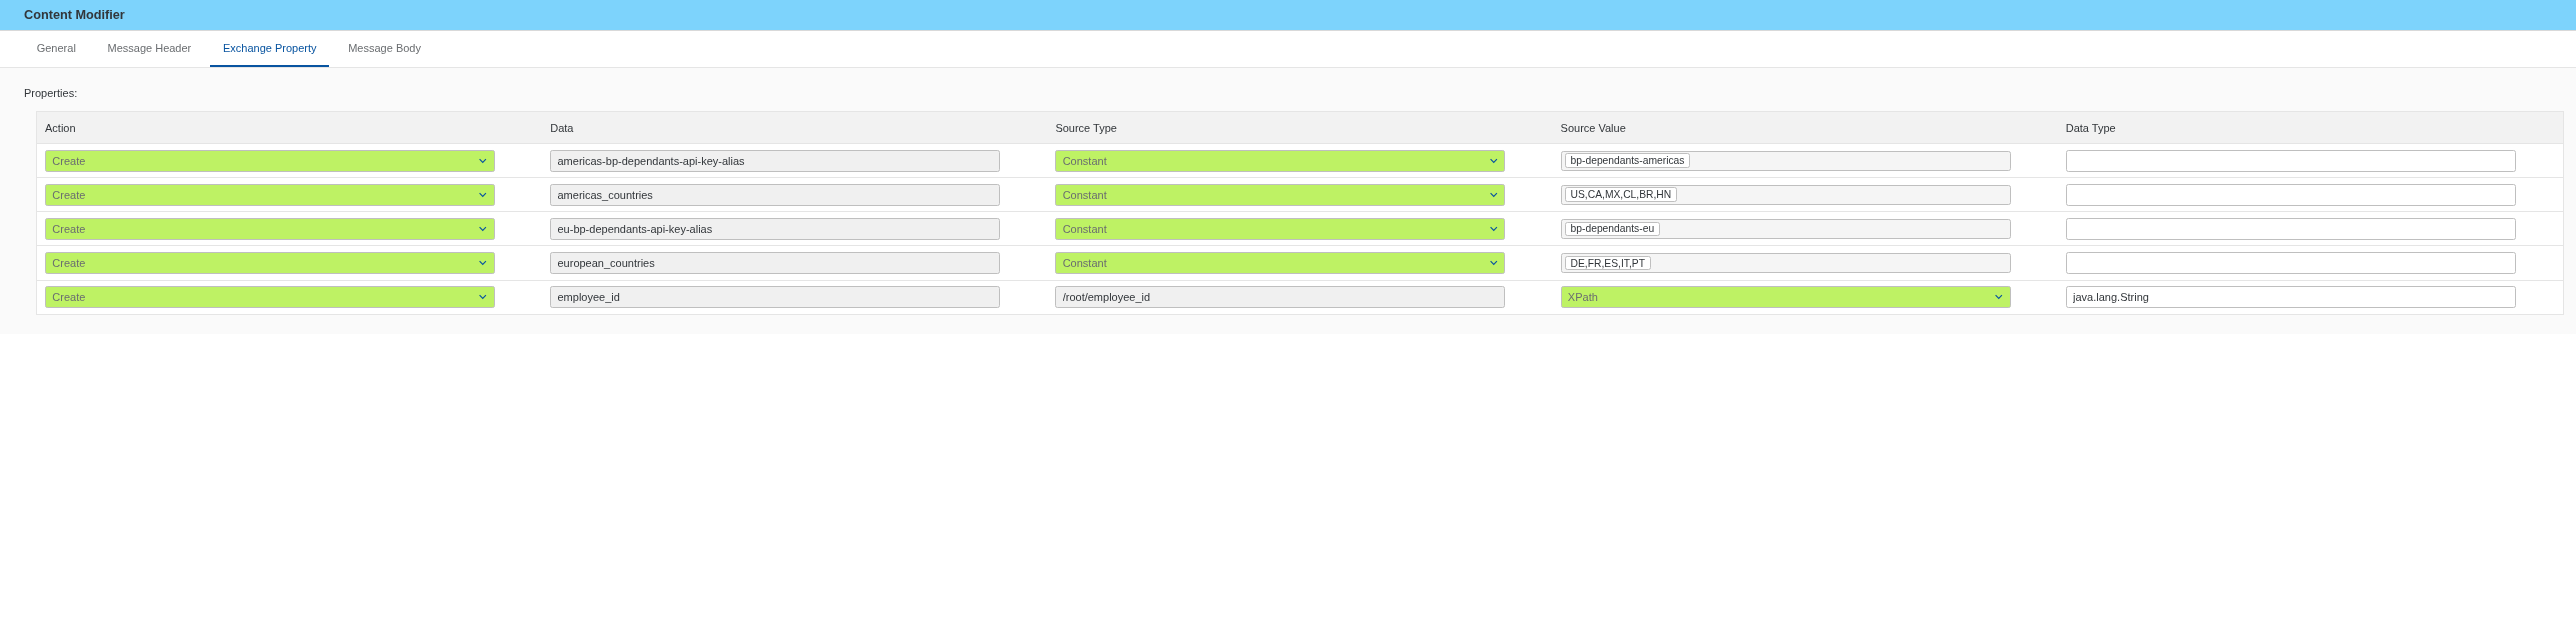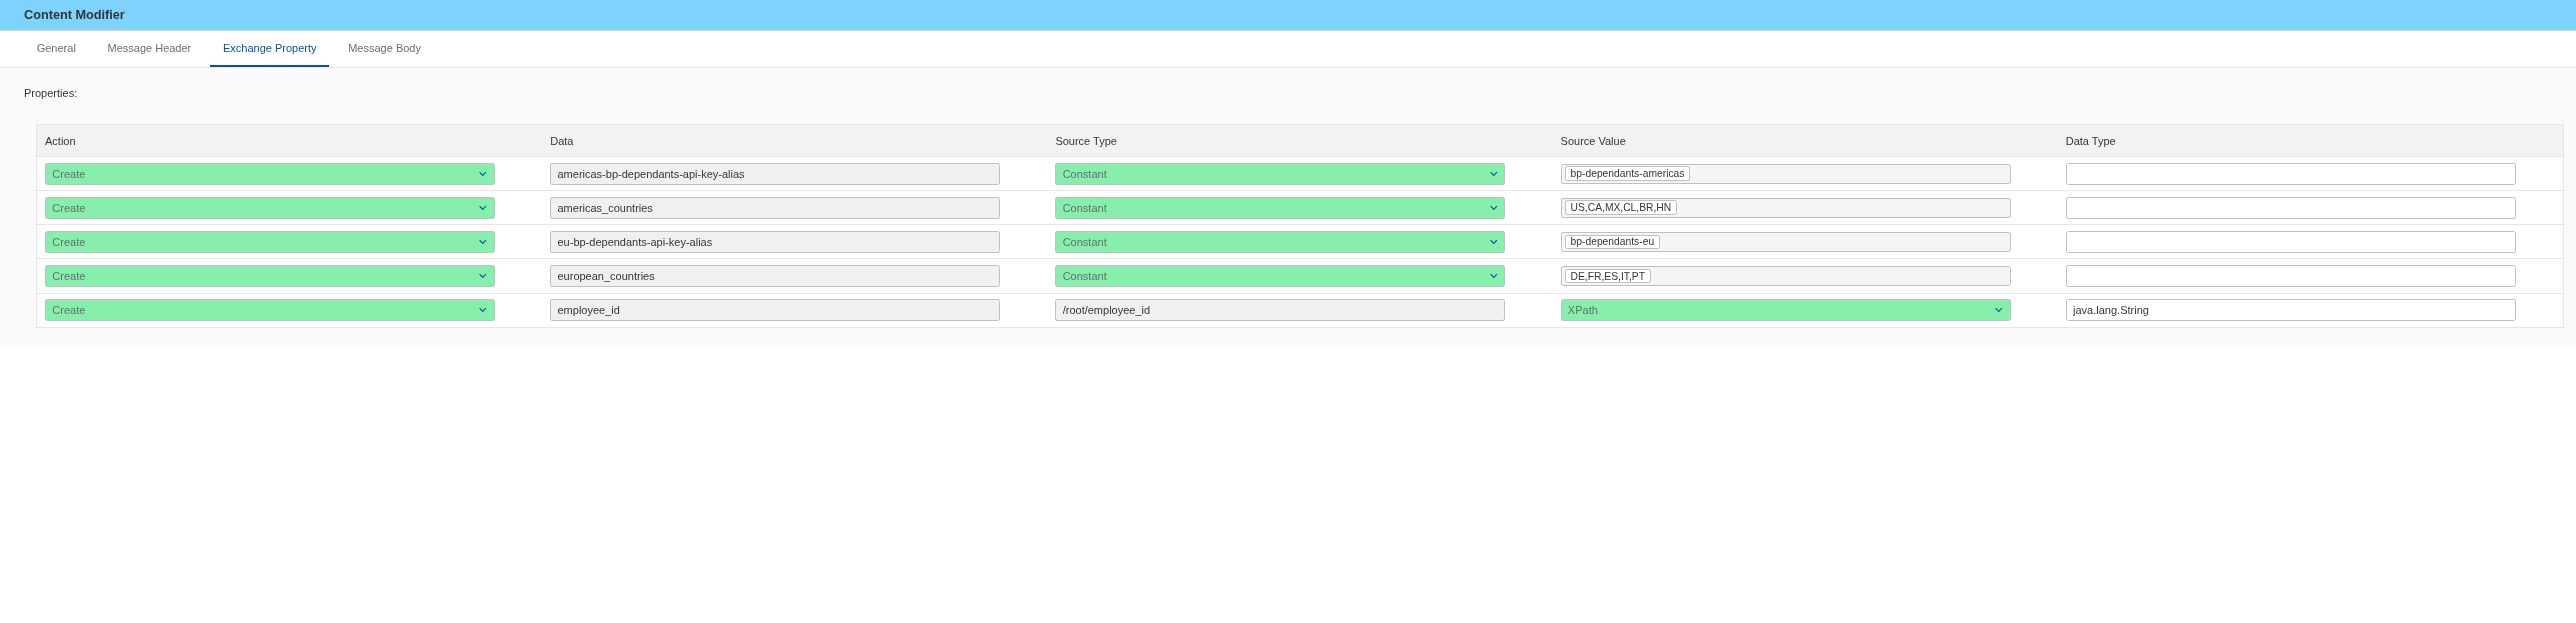--- a/index.html
+++ b/index.html
@@ -40,21 +40,21 @@
     .tab.active {
       color: #0854a0;
       border-bottom: 2.4px solid #0854a0;
       text-align: center;
     }
     .content-area {
       padding: 19px 24px;
       background: #fafafa;
     }
     .section-label {
-      margin-bottom: 25px;
+      margin-bottom: 12px;
       color: #32363a;
       font-size: 11px;
     }
     .table {
       width: 100%;
       border-collapse: collapse;
       background: #ffffff;
       margin-left: 12px;
     }
     .table-header {
@@ -85,21 +85,21 @@
     .td {
       padding: 2.4px 8px;
     }
     .select-wrap {
       display: flex;
       align-items: center;
       border: 0.8px solid #bfbfbf;
       border-radius: 2.4px;
       height: 22px;
       padding: 0 6.3px;
-      background: #86efac;
+      background: #bef264;
       width: 92%;
       justify-content: space-between;
       cursor: pointer;
     }
     .select-wrap.readonly {
       color: #6a6d70;
     }
     .chevron-down {
       width: 9.5px;
       height: 9.5px;

